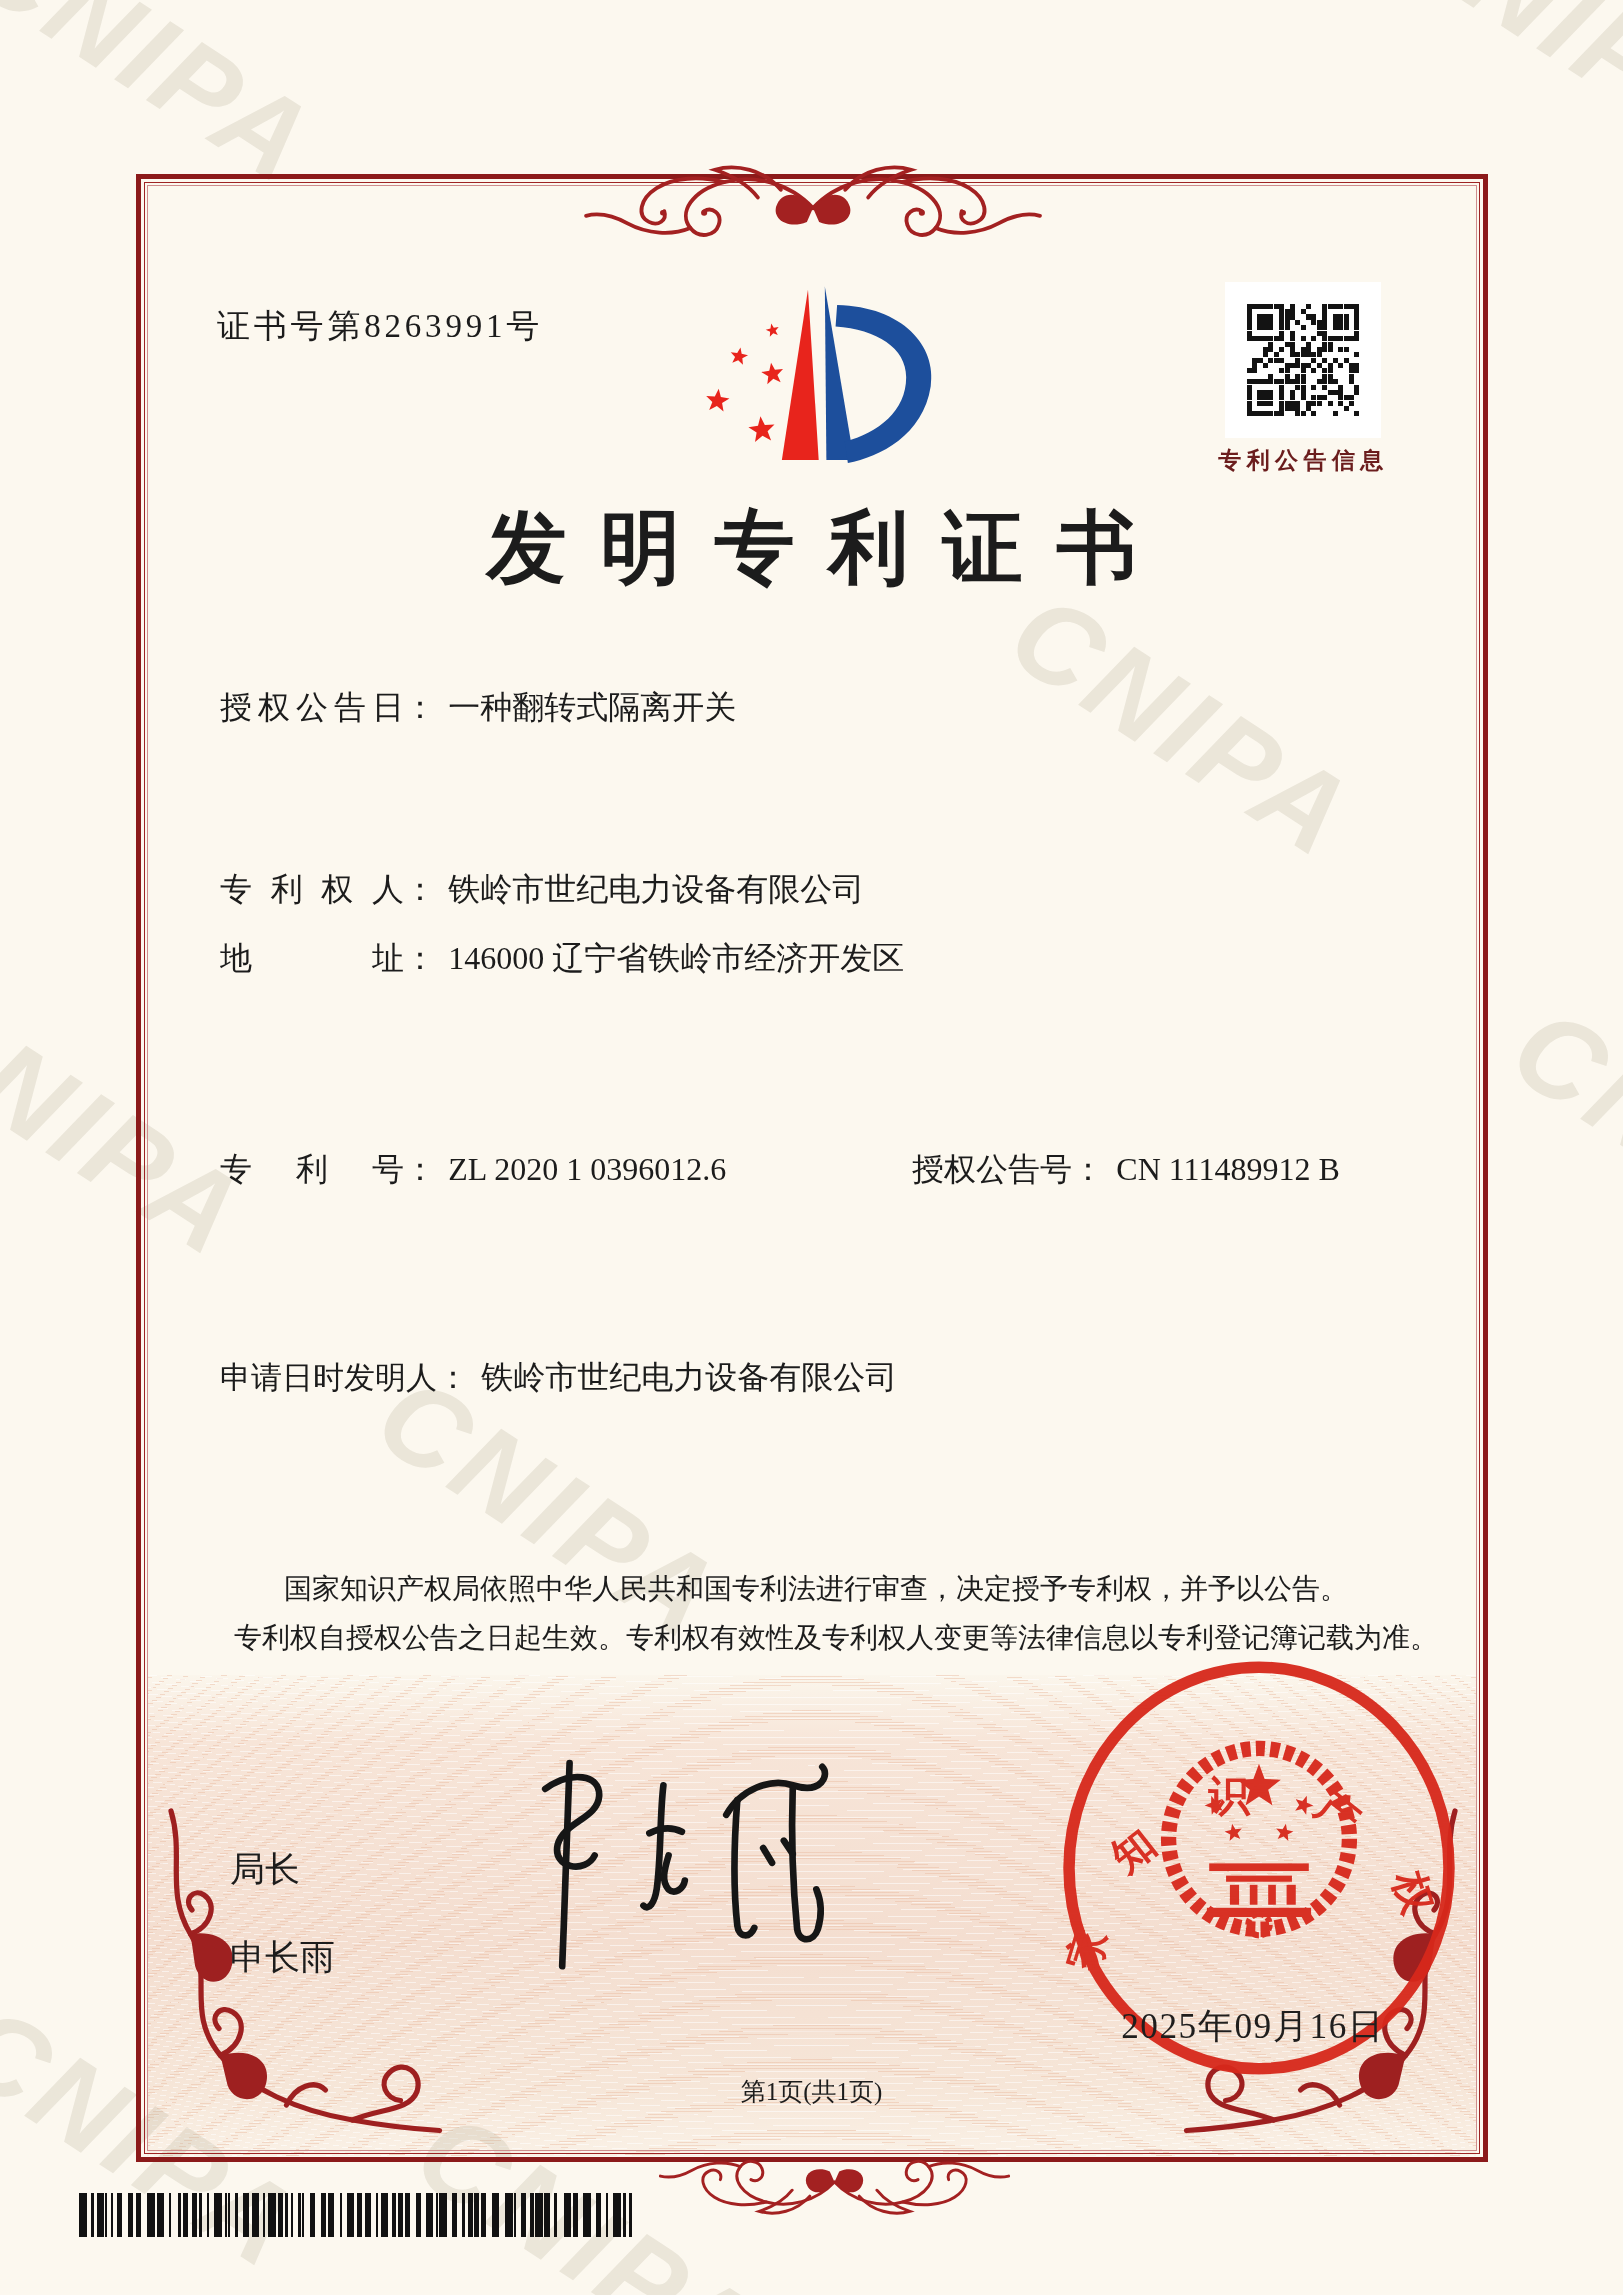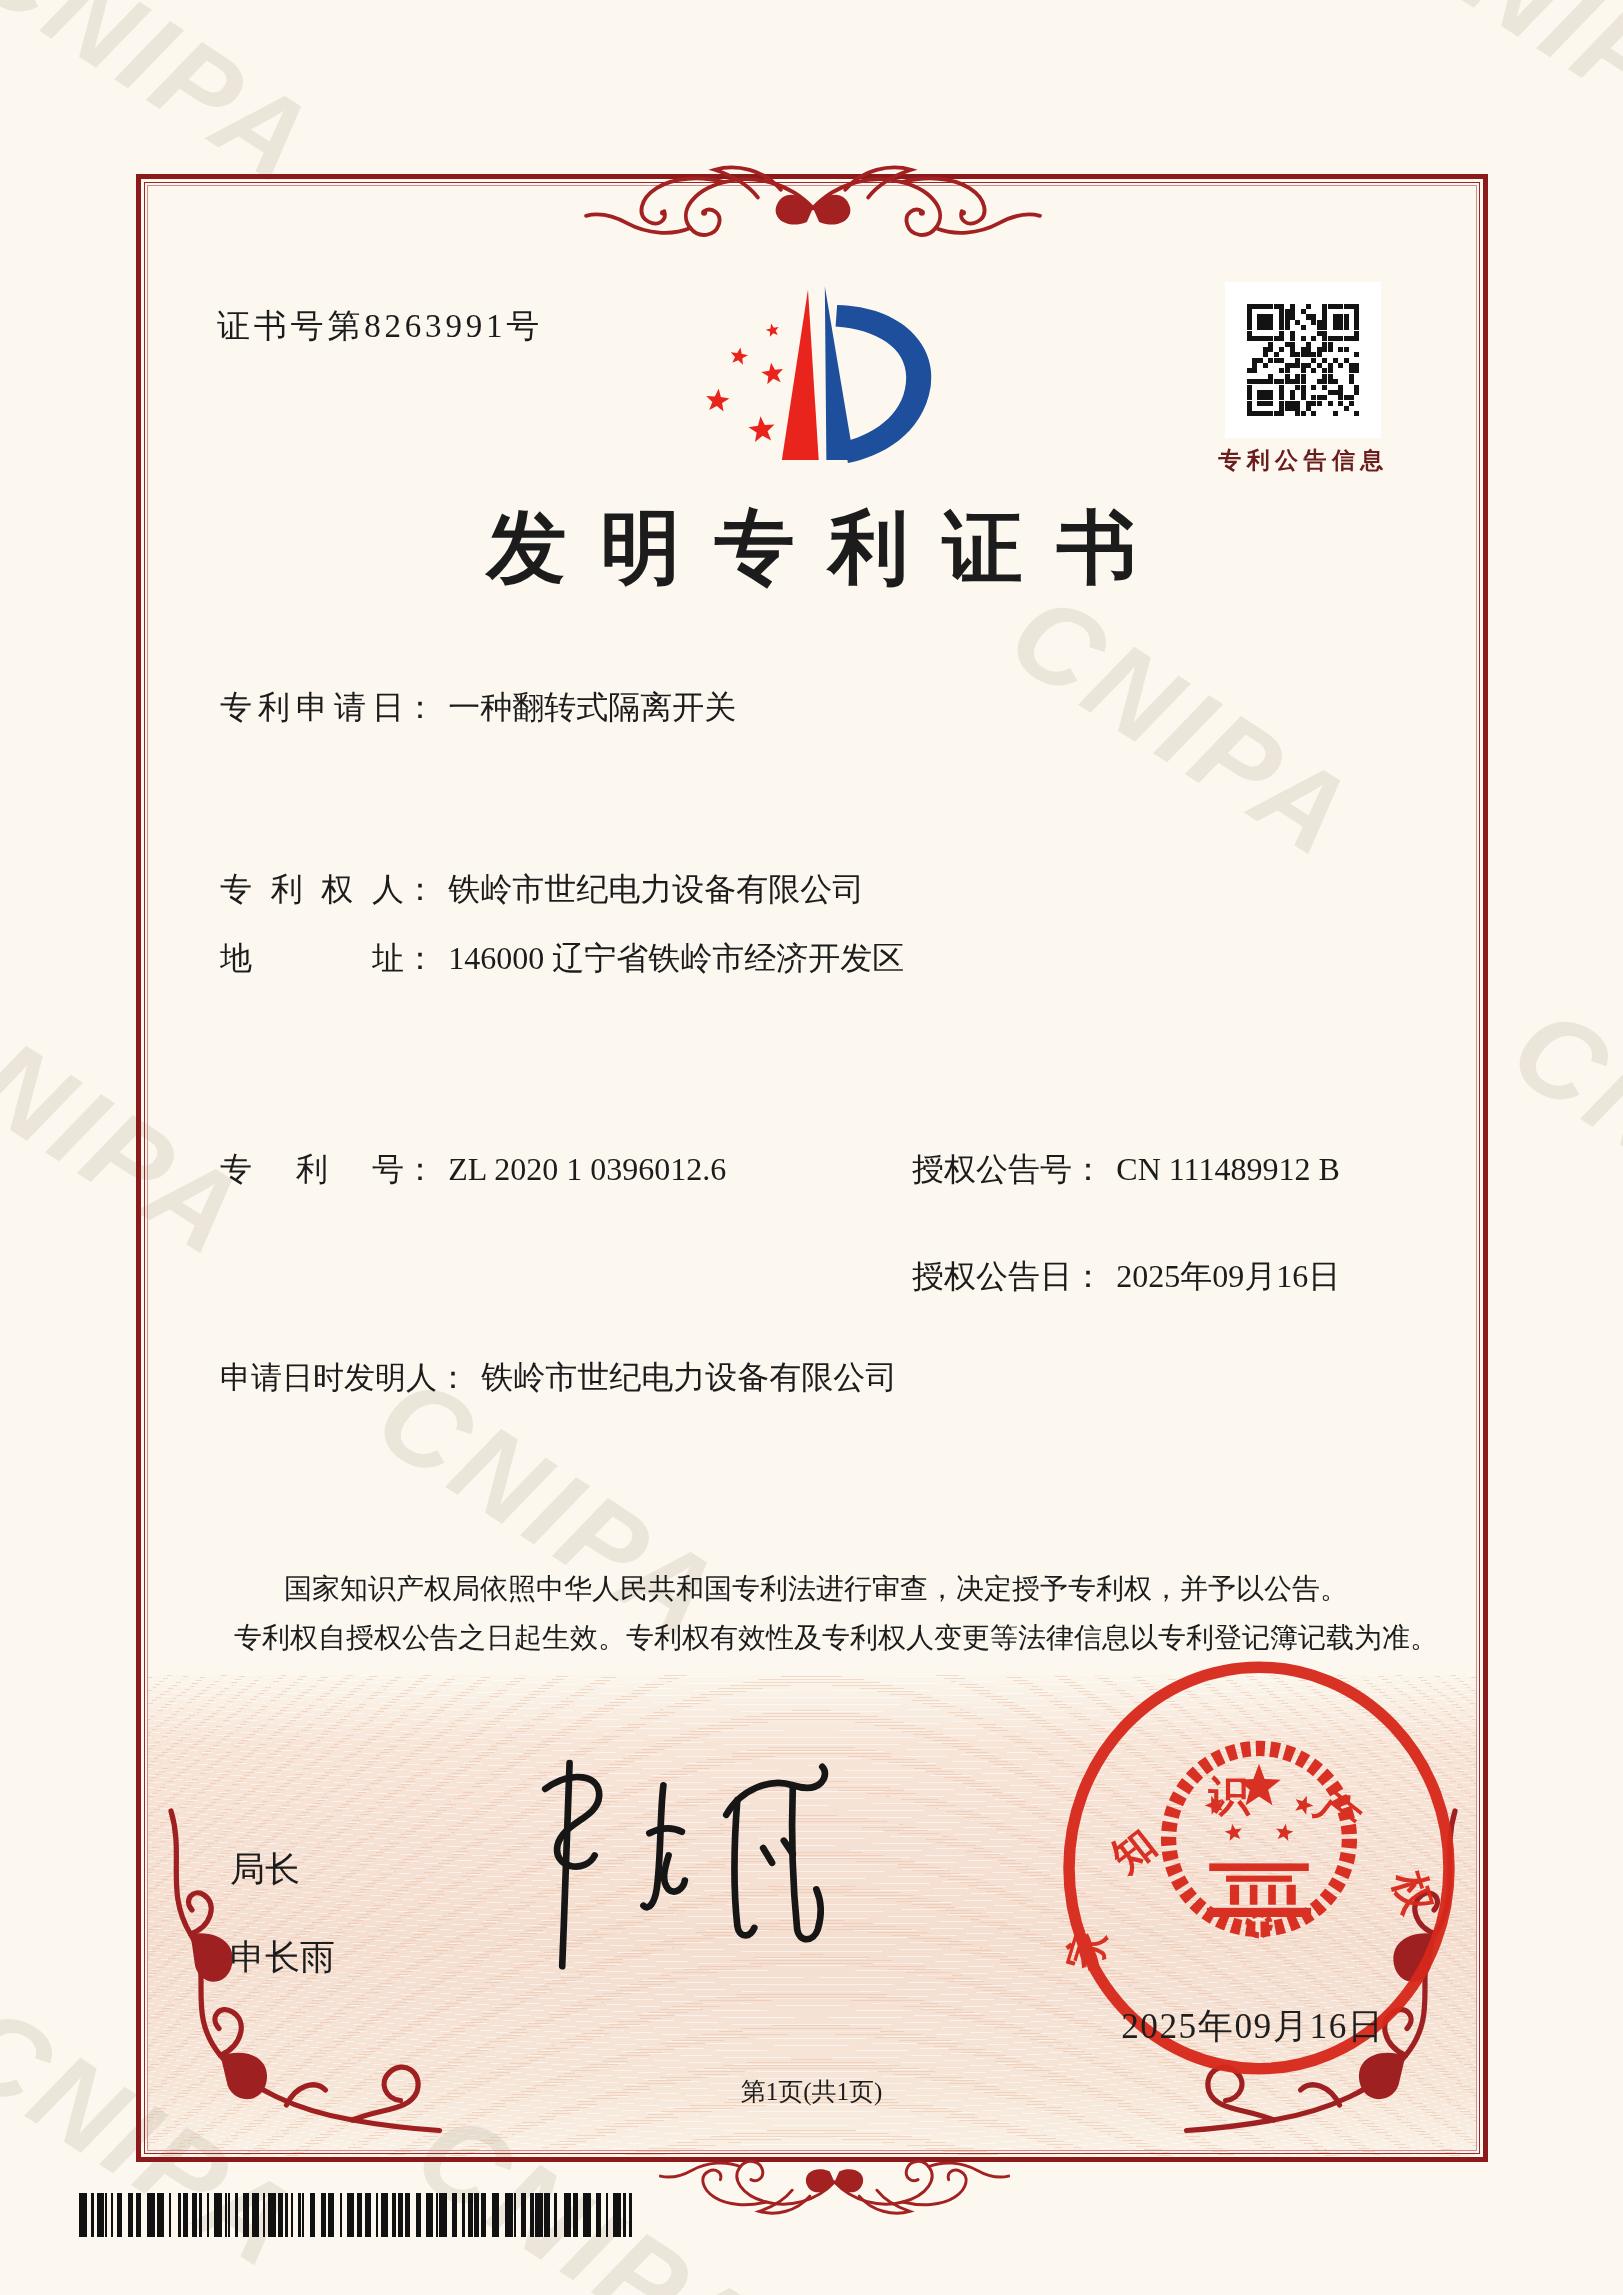--- a/index.html
+++ b/index.html
@@ -368,36 +368,33 @@
         <i style="left: 64px; top: 107px; width: 5.4px; height: 5.4px;"></i>
         <i style="left: 86px; top: 107px; width: 5.4px; height: 5.4px;"></i>
         <i style="left: 107px; top: 107px; width: 5.4px; height: 5.4px;"></i>
       </div>
   </div>
   <div class="abs qrlabel">专利公告信息</div>
 
   <div class="abs title">发明专利证书</div>
 
   <div class="row" style="top:686px">
-    <span class="lbl">专利申请日</span><span>：</span><span class="val">一种翻转式隔离开关</span>
+    <span class="lbl">授权公告日</span><span>：</span><span class="val">一种翻转式隔离开关</span>
   </div>
   <div class="row" style="top:868px">
     <span class="lbl">专利权人</span><span>：</span><span class="val">铁岭市世纪电力设备有限公司</span>
   </div>
   <div class="row" style="top:937px">
     <span class="lbl">地址</span><span>：</span><span class="val">146000 辽宁省铁岭市经济开发区</span>
   </div>
   <div class="row" style="top:1148px">
     <span class="lbl">专利号</span><span>：</span><span class="val">ZL 2020 1 0396012.6</span>
   </div>
   <div class="col2" style="top:1148px">
     <span>授权公告号</span><span>：</span><span class="val">CN 111489912 B</span>
-  </div>
-  <div class="col2" style="top:1255px">
-    <span>授权公告日</span><span>：</span><span class="val">2025年09月16日</span>
   </div>
   <div class="row row7" style="top:1356px">
     <span class="lbl7">申请日时发明人</span><span>：</span><span class="val">铁岭市世纪电力设备有限公司</span>
   </div>
 
   <div class="abs legal" style="left:284px;top:1570px">国家知识产权局依照中华人民共和国专利法进行审查，决定授予专利权，并予以公告。</div>
   <div class="abs legal" style="left:234px;top:1619px">专利权自授权公告之日起生效。专利权有效性及专利权人变更等法律信息以专利登记簿记载为准。</div>
 
   <div class="abs sig-title">局长</div>
   <div class="abs sig-name">申长雨</div>

